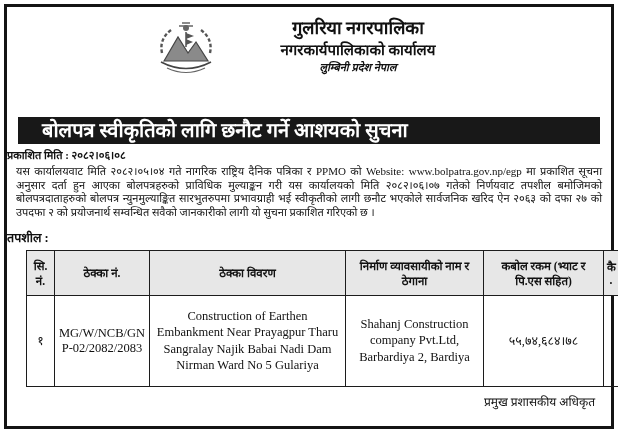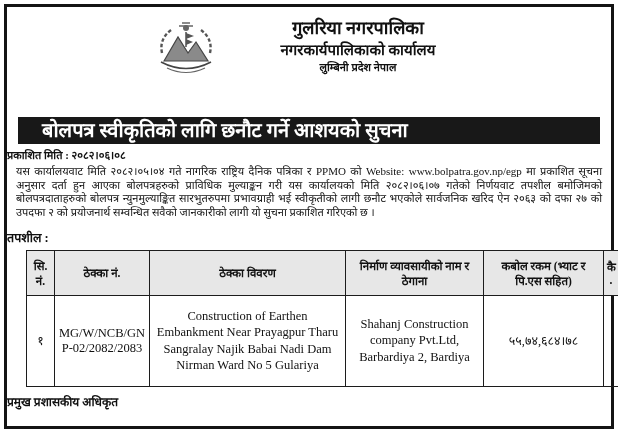--- a/index.html
+++ b/index.html
@@ -18,21 +18,21 @@
     position:absolute;left:4px;top:4px;width:604px;height:419px;
     border:3px solid #141414;background:#ffffff;
   }
   
   .letterhead{position:relative;padding-top:10px;height:96px;padding-left:28px;}
   .emblem{position:absolute;left:142px;top:12px;width:74px;height:66px;}
   .head-text{text-align:center;padding-left:70px;}
   .head-municipality{font-size:18px;font-weight:bold;line-height:1.25;}
   .head-office{font-size:15px;font-weight:bold;line-height:1.35;}
   .head-address{font-size:11px;font-weight:bold;line-height:1.45;}
-  .head-province{font-size:11px;font-weight:bold;line-height:1.45;}
+  .head-province{font-size:11px;font-weight:bold;line-height:1.45;font-style:italic;}
   
   .banner{
     margin:4px 11px 0 11px;background:var(--banner-bg);color:var(--banner-text);
     text-align:left;font-size:20px;font-weight:bold;line-height:27px;height:27px;padding-left:24px;
   }
   .pub-date{
     text-align:left;font-size:11px;font-weight:bold;margin-top:3px;
   }
   
   .notice-body{
@@ -50,21 +50,21 @@
     border:1.5px solid #1c1c1c;text-align:center;vertical-align:middle;
     padding:2px 3px;overflow-wrap:break-word;
   }
   table.tender th{
     background:var(--table-header-bg);font-size:11.5px;font-weight:bold;height:40px;
   }
   table.tender td{font-size:12.5px;height:86px;}
   td.cell-desc{font-size:12.5px;line-height:1.3;}
   
   .signature-line{
-    font-size:12px;font-weight:bold;margin:6px 16px 0 0;
+    text-align:right;font-size:12px;font-weight:normal;margin:6px 16px 0 0;
   }
 </style>
 </head>
 <body>
 
 <div class="doc-frame">
 
   <div class="letterhead">
     <span class="emblem">
       <svg width="74" height="66" viewBox="0 0 74 66">

